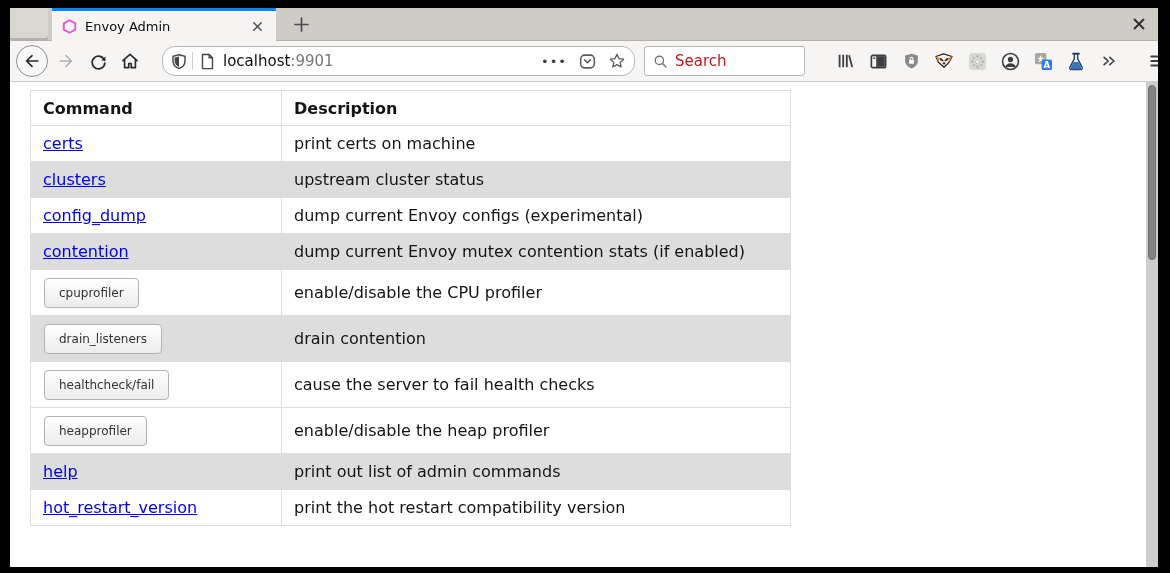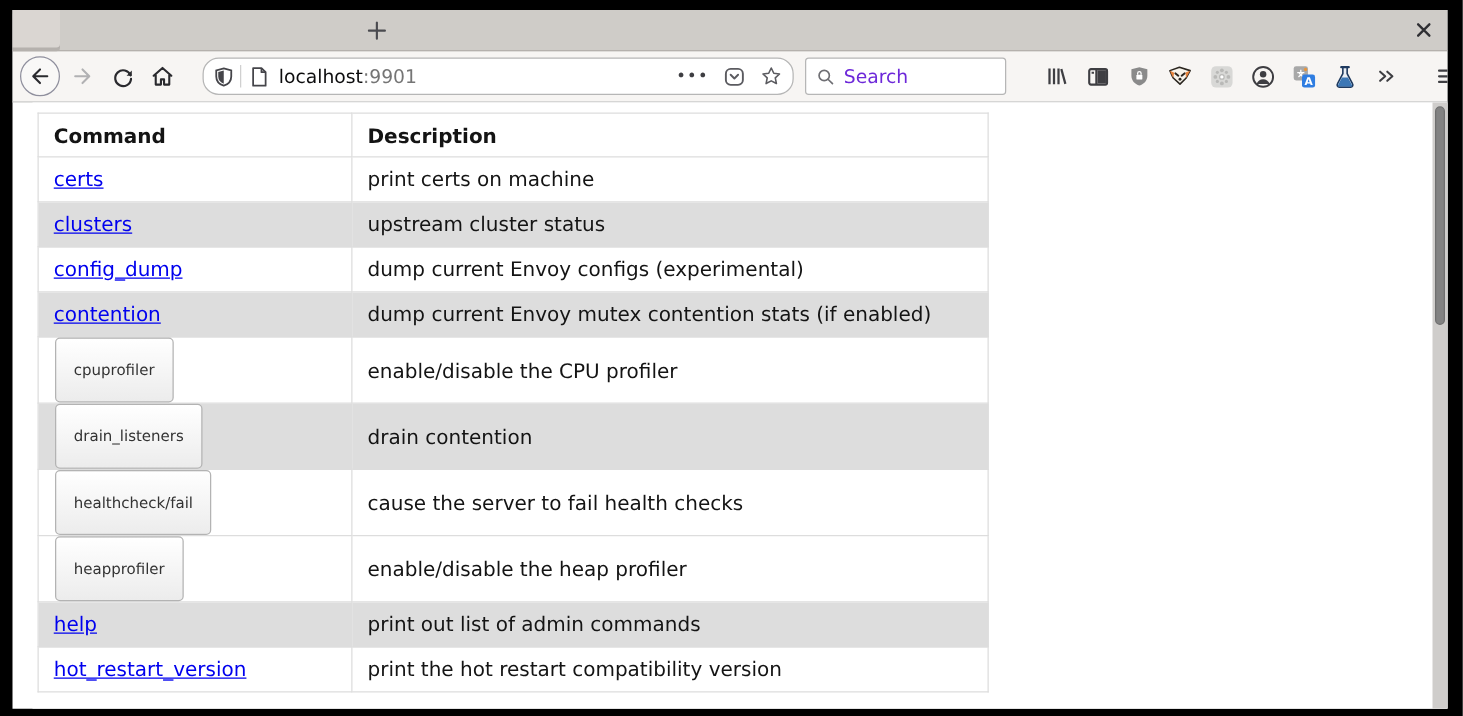--- a/index.html
+++ b/index.html
@@ -38,59 +38,72 @@
             margin-left:16px; background:#fff; border:1px solid #b6b6b6;
             border-radius:13px; padding:0 8px; flex:none; }
   .urlbar .divider { width:1px; height:18px; background:#d0d0d0; margin:0 7px 0 5px; }
   .url-text { font-size:15px; color:#0c0c0d; margin-left:8px; white-space:nowrap; }
   .url-port { color:#757575; }
   .url-spacer { flex:1; }
   .dots { font-size:13px; color:#3e3e42; letter-spacing:1px; margin-right:12px; }
   .searchbar { display:flex; align-items:center; width:161px; height:30px;
                margin-left:9px; background:#fff; border:1px solid #b6b6b6;
                border-radius:3px; padding:0 8px; flex:none; }
-  .search-ph { font-size:15px; color:#6d28d9; margin-left:7px; }
+  .search-ph { font-size:15px; color:#b91c1c; margin-left:7px; }
   .ext-icons { display:flex; align-items:center; margin-left:30px; flex:none; }
   .ext-icons > * { margin-right:13px; display:flex; align-items:center;
                    justify-content:center; width:20px; height:20px; }
   .toolbar-sep { width:1px; height:22px; background:#d0cecb; margin:0 10px 0 0; }
 
   
   .content { position:absolute; left:16px; top:74px; width:1136px; height:485px;
              background:#fff; overflow:hidden; }
   table.home { border-collapse:collapse; position:absolute; left:4px; top:8px;
                width:761px; font-size:16px; color:#141414; table-layout:fixed; }
   .home th, .home td { border:1px solid #ddd; text-align:left; padding:0 0 0 12px; }
   .home th { font-weight:bold; height:35px; font-size:16px; }
   .home col.c1 { width:251px; }
   .home tr.row-link td { height:36px; }
   .home tr.row-button td { height:46px; }
   .home tr.shaded { background:#dddddd; }
   .home a { color:#0000ee; text-decoration:underline; }
   .home button { font-family:"DejaVu Sans", sans-serif; font-size:12px; color:#333;
                  background:linear-gradient(#ffffff,#ececec);
                  border:1px solid #b3b3b3; border-radius:4px;
-                 padding:18px 14px; margin-left:1px; }
+                 padding:7px 14px; margin-left:1px; }
 
   
   .scrollbar { position:absolute; right:0; top:74px; width:12px; height:485px;
                background:#cfcdcb; }
   .scroll-thumb { position:absolute; left:2px; top:3px; width:8px; height:175px;
                   background:#828282; border:1px solid #6f6f6f; border-radius:4px; }
 
   svg { display:block; }
 </style>
 </head>
 <body>
 
 <div class="window">
 
   <div class="tabbar">
     <div class="titlebar-spacer"></div>
 
+    <div class="tab">
+      <span>
+        <svg width="15" height="15" viewBox="0 0 18 18">
+          <polygon points="9,1.5 15.9,5.2 15.9,12.8 9,16.5 2.1,12.8 2.1,5.2" fill="none" stroke="#f04fd7" stroke-width="2.2" stroke-linejoin="round"></polygon>
+        </svg>
+      </span>
+      <span class="tab-title">Envoy Admin</span>
+      <span class="tab-close">
+        <svg width="13" height="13" viewBox="0 0 14 14">
+          <path d="M3 3l8 8M11 3l-8 8" stroke="#4a4a4f" stroke-width="1.6" stroke-linecap="round"></path>
+        </svg>
+      </span>
+    </div>
 
     <span class="new-tab">
       <svg width="15" height="15" viewBox="0 0 14 14">
         <path d="M7 1v12M1 7h12" stroke="#4a4a4f" stroke-width="1.6" stroke-linecap="round"></path>
       </svg>
     </span>
 
     <span class="win-close">
       <svg width="14" height="14" viewBox="0 0 14 14">
         <path d="M2.5 2.5l9 9M11.5 2.5l-9 9" stroke="#2f2f33" stroke-width="1.9" stroke-linecap="round"></path>

